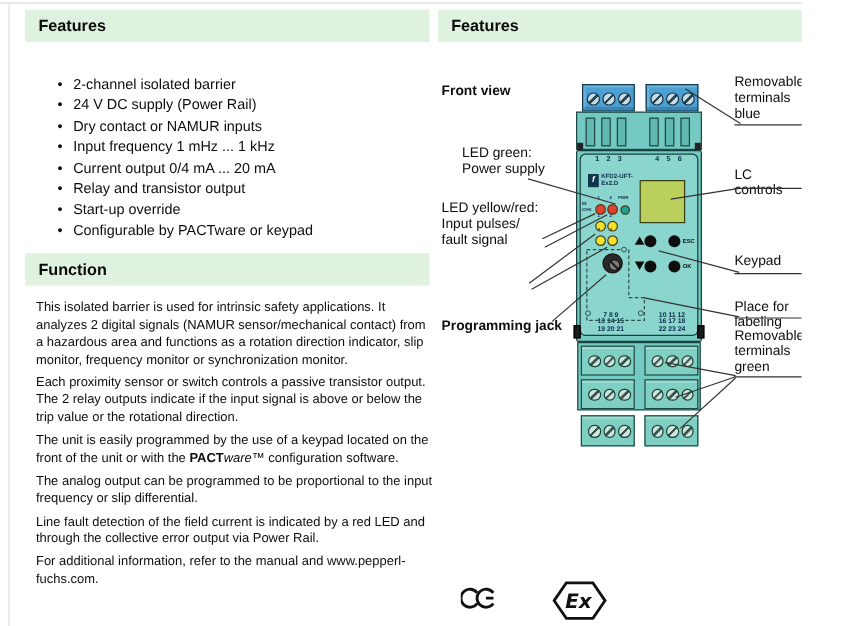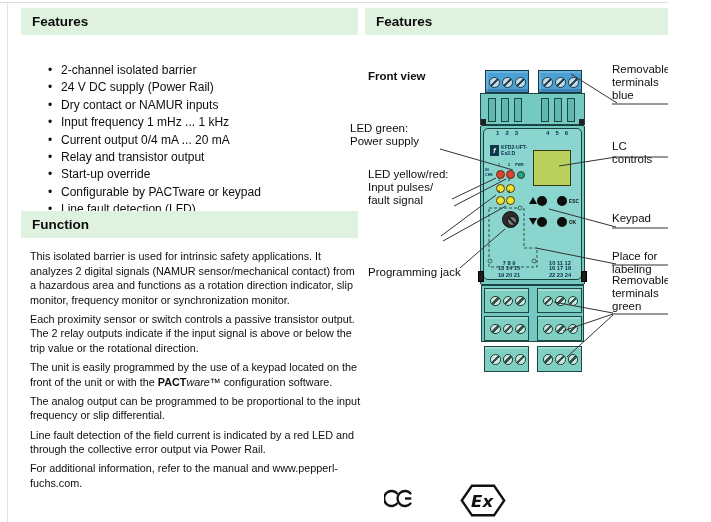--- a/index.html
+++ b/index.html
@@ -69,21 +69,20 @@
 
   <ul class="features-list">
     <li>2-channel isolated barrier</li>
     <li>24 V DC supply (Power Rail)</li>
     <li>Dry contact or NAMUR inputs</li>
     <li>Input frequency 1 mHz ... 1 kHz</li>
     <li>Current output 0/4 mA ... 20 mA</li>
     <li>Relay and transistor output</li>
     <li>Start-up override</li>
     <li>Configurable by PACTware or keypad</li>
-    <li>Line fault detection (LFD)</li>
   </ul>
 
   <div class="section-bar" style="left:21px;top:211px;width:337px;">
     <span class="bar-title">Function</span>
   </div>
 
   <div class="paragraphs">
     <p>This isolated barrier is used for intrinsic safety applications. It analyzes 2 digital signals (NAMUR sensor/mechanical contact) from a hazardous area and functions as a rotation direction indicator, slip monitor, frequency monitor or synchronization monitor.</p>
     <p>Each proximity sensor or switch controls a passive transistor output. The 2 relay outputs indicate if the input signal is above or below the trip value or the rotational direction.</p>
     <p><span>The unit is easily programmed by the use of a keypad located on the front of the unit or with the </span><b>PACT</b><i>ware</i><span>™</span><span> configuration software.</span></p>
@@ -91,26 +90,26 @@
     <p>Line fault detection of the field current is indicated by a red LED and through the collective error output via Power Rail.</p>
     <p>For additional information, refer to the manual and www.pepperl-fuchs.com.</p>
   </div>
 
   <div class="section-bar" style="left:365px;top:8px;width:342px;">
     <span class="bar-title">Features</span>
   </div>
 
   <div class="ann-label bold" style="left:368px;top:70px;">Front view</div>
 
-  <div class="ann-label" style="left:350px;top:122px;">LED green:
+  <div class="ann-label" style="left:385px;top:122px;">LED green:
 Power supply</div>
   <div class="ann-label" style="left:368px;top:168px;">LED yellow/red:
 Input pulses/
 fault signal</div>
-  <div class="ann-label" style="left:368px;top:266px;">Programming jack</div>
+  <div class="ann-label" style="left:368px;top:266px;font-weight:bold;">Programming jack</div>
 
   <div class="ann-label" style="left:612px;top:63px;">Removable
 terminals
 blue</div>
   <div class="ann-label" style="left:612px;top:140px;">LC controls</div>
   <div class="ann-label" style="left:612px;top:212px;">Keypad</div>
   <div class="ann-label" style="left:612px;top:250px;">Place for labeling</div>
   <div class="ann-label" style="left:612px;top:274px;">Removable
 terminals
 green</div>

